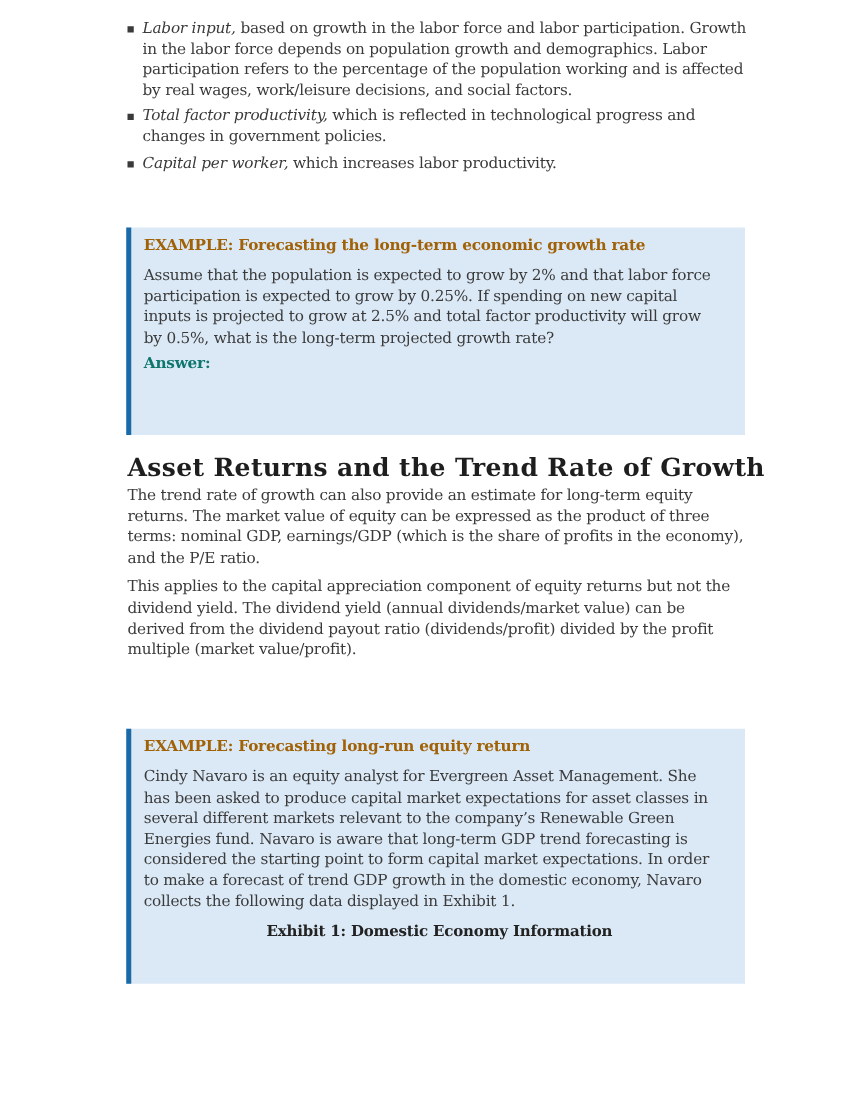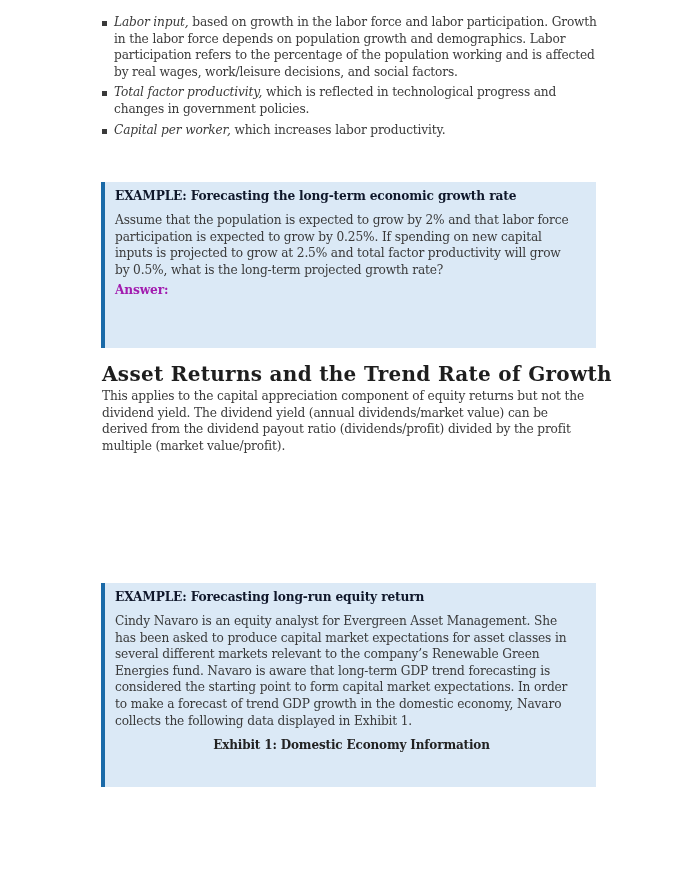--- a/index.html
+++ b/index.html
@@ -10,23 +10,23 @@
 
   ul.bullets { position: absolute; left: 102px; top: 14px; width: 500px; margin: 0; padding: 0; list-style: none; }
   ul.bullets li { position: relative; padding-left: 12px; margin-bottom: 4px; }
   ul.bullets li .sq { position: absolute; left: 0; top: 7px; width: 5px; height: 5px; background: #3a3a3a; }
   ul.bullets li em { font-style: italic; }
 
   .example { position: absolute; left: 101px; width: 495px; background: #dbe9f6;
              border-left: 4px solid #1a6aa8; box-sizing: border-box; padding: 6px 8px 6px 10px; }
   .ex1 { top: 182px; height: 166px; }
   .ex2 { top: 583px; height: 204px; }
-  .ex-title { font-weight: bold; font-size: 12.2px; color: #0f172a; margin: 0 0 8px 0; line-height: 16px; }
+  .ex-title { font-weight: bold; font-size: 12.2px; color: #a16207; margin: 0 0 8px 0; line-height: 16px; }
   .ex-p { margin: 0 12px 4px 0; }
-  .ex-answer { font-weight: bold; color: #a21caf; margin: 0 0 6px 0; }
+  .ex-answer { font-weight: bold; color: #0f766e; margin: 0 0 6px 0; }
   .exhibit { font-weight: bold; color: #222; margin-top: 8px; font-size: 12px; text-align: center; }
 
   h2.section { position: absolute; left: 102px; top: 362px; margin: 0; font-size: 20px; font-weight: bold;
                color: #1e1e1e; letter-spacing: 0.3px; font-family: "DejaVu Serif", serif; }
   .body-text { position: absolute; left: 102px; width: 495px; }
   .body-text p { margin: 0 0 7px 0; }
 </style>
 </head>
 <body>
 
@@ -49,20 +49,21 @@
 
   <div class="example ex1 txt">
     <div class="ex-title">EXAMPLE: Forecasting the long-term economic growth rate</div>
     <p class="ex-p">Assume that the population is expected to grow by 2% and that labor force participation is expected to grow by 0.25%. If spending on new capital inputs is projected to grow at 2.5% and total factor productivity will grow by 0.5%, what is the long-term projected growth rate?</p>
     <div class="ex-answer">Answer:</div>
   </div>
 
   <h2 class="section">Asset Returns and the Trend Rate of Growth</h2>
 
   <div class="body-text txt" style="top:388px;">
+    <p>The trend rate of growth can also provide an estimate for long-term equity returns. The market value of equity can be expressed as the product of three terms: nominal GDP, earnings/GDP (which is the share of profits in the economy), and the P/E ratio.</p>
     <p>This applies to the capital appreciation component of equity returns but not the dividend yield. The dividend yield (annual dividends/market value) can be derived from the dividend payout ratio (dividends/profit) divided by the profit multiple (market value/profit).</p>
   </div>
 
   <div class="example ex2 txt">
     <div class="ex-title">EXAMPLE: Forecasting long-run equity return</div>
     <p class="ex-p">Cindy Navaro is an equity analyst for Evergreen Asset Management. She has been asked to produce capital market expectations for asset classes in several different markets relevant to the company’s Renewable Green Energies fund. Navaro is aware that long-term GDP trend forecasting is considered the starting point to form capital market expectations. In order to make a forecast of trend GDP growth in the domestic economy, Navaro collects the following data displayed in Exhibit 1.</p>
     <div class="exhibit">Exhibit 1: Domestic Economy Information</div>
   </div>
 
 </div>

